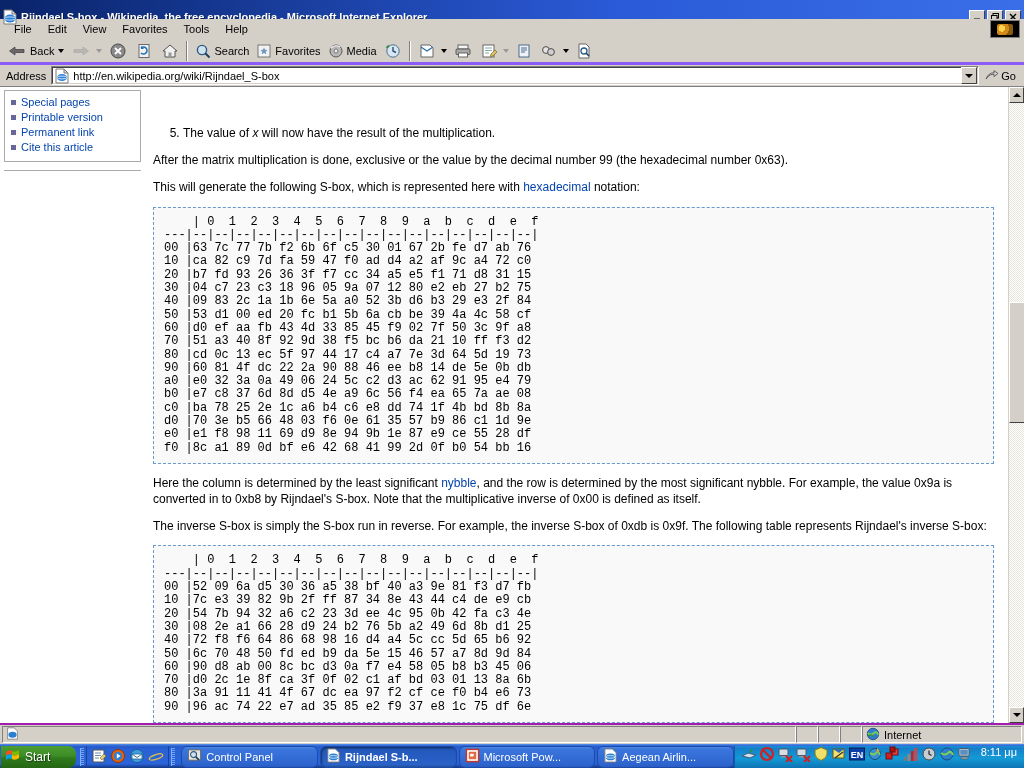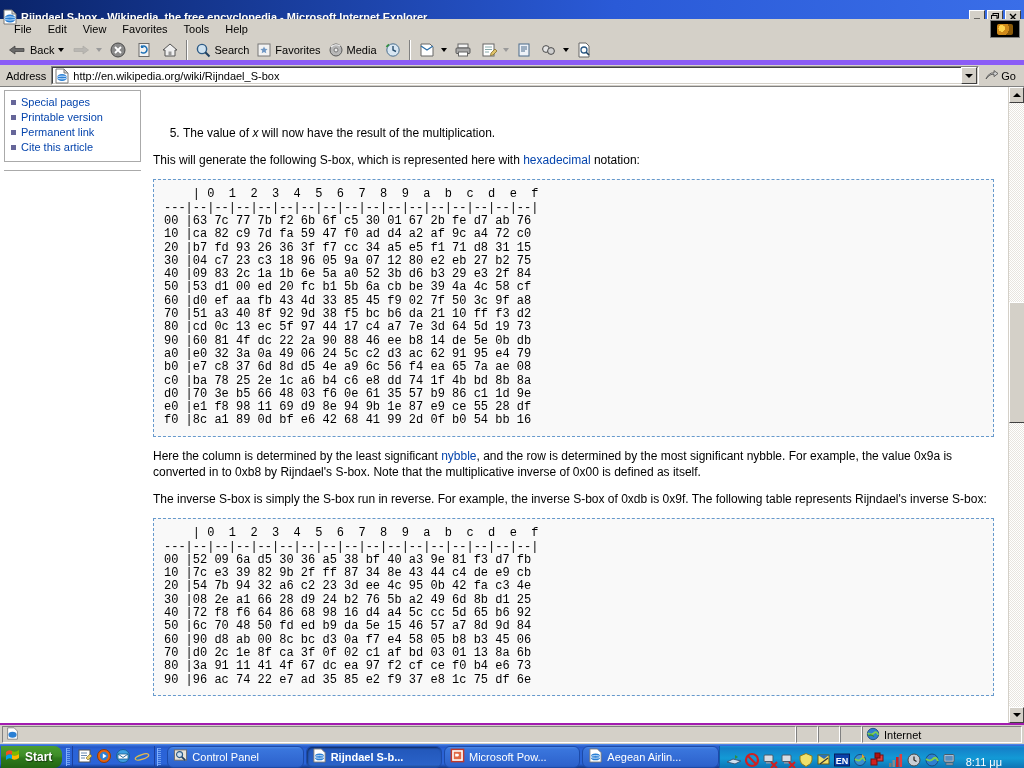--- a/index.html
+++ b/index.html
@@ -73,21 +73,21 @@
   .menu-logo::after{
     content:''; position:absolute; left:6px; top:3px; width:16px;height:11px;
     background: radial-gradient(circle at 30% 40%, #ffd34d 0 25%, #d08a1a 26% 55%, #8b5a0a 56% 100%);
     border-radius: 2px;
   }
 
   
   .toolbar {
     height: 26px; background: #d4d0c8;
     display: flex; align-items: center; padding: 0 3px;
-    border-bottom: 5px solid #8b5cf6;
+    border-bottom: 3px solid #8b5cf6;
     flex: 0 0 auto;
   }
   .tbi {
     display: flex; align-items: center; height: 22px;
     padding: 0 3px; cursor: default; gap: 2px;
   }
   .tbi .lbl { font-size: 11px; color: #000; }
   .tbi.disabled .lbl, .tbi.disabled svg { opacity: .45; }
   .tb-sep { width: 2px; height: 20px; border-left: 1px solid #808080; border-right:1px solid #fff; margin: 0 3px; }
   .arrow-dn {
@@ -207,25 +207,25 @@
   .sb-zone { width: 160px; flex:0 0 160px; gap:4px;}
 
   
   #taskbar {
     position:absolute; left:0; top:744px; width:1024px; height:24px;
     background: linear-gradient(to bottom, #3f73d8 0%, #2458c8 9%, #2a62d6 18%, #2b64d8 82%, #1d4aa8 92%, #15387f 100%);
     display:flex; align-items:center;
     border-top: 1px solid #4a85e8;
   }
   .start-btn {
-    height: 22px; margin:1px 2px 1px 1px; padding: 0 10px 0 4px;
+    height: 22px; margin:1px 2px 1px 1px; padding: 0 26px 0 4px;
     background: linear-gradient(to bottom,#4a9e31 0%,#3e8c27 45%,#2f7a1c 55%,#246613 100%);
     border-radius: 0 8px 8px 0;
     display:flex;align-items:center;gap:4px;
-    color:#fff; font-weight:bold; font-size:12px;
+    color:#fff; font-weight:normal; font-size:12px;
     text-shadow: 1px 1px 1px rgba(0,0,0,.5);
     cursor:default; flex:0 0 auto;
   }
   .ql {
     display:flex; align-items:center; gap:3px; padding: 0 4px;
     border-left: 1px solid #1b3f9c; border-right:1px solid #1b3f9c;
     height: 22px; flex: 0 0 auto;
   }
   .ql-grip, .tb-grip {
     width:4px; height:18px; flex:0 0 auto;
@@ -240,22 +240,22 @@
     display:flex; align-items:center; gap:4px; padding: 0 5px;
     color:#fff; font-size:11px; cursor:default; overflow:hidden;
   }
   .task-btn.active {
     background: linear-gradient(to bottom, #1b4ba8 0%, #2358bb 12%, #2a62c8 88%, #23539f 100%);
     font-weight:bold;
     box-shadow: inset 1px 1px 2px rgba(0,0,0,.45);
   }
   .task-btn .t-label { white-space:nowrap; overflow:hidden; text-overflow:ellipsis; }
   .tray {
-    display:flex; align-items:flex-end; gap:2px; height:22px;
-    padding: 0 20px 0 6px; flex:0 0 auto;
+    display:flex; align-items:flex-start; gap:2px; height:22px;
+    padding: 0 5px 0 6px; flex:0 0 auto;
     background: linear-gradient(to bottom,#1a8fd8 0%,#1580c8 10%,#139ad6 55%,#0e74b4 100%);
     border-left: 1px solid #0d5ba8;
   }
   .tray .clock { color:#fff; font-size:11px; margin-left:6px; margin-right:2px; }
   .tray-ico { width:16px;height:16px;flex:0 0 auto; }
 </style>
 </head>
 <body>
 
 <div id="ie-window">
@@ -448,20 +448,21 @@
         <div class="sb-divider"></div>
       </div>
 
       <div class="main-col">
         <ol class="steps" start="5">
           <li>
             <span>The value of </span><i>x</i><span> will now have the result of the multiplication.</span>
           </li>
         </ol>
 
+        <p class="p">After the matrix multiplication is done, exclusive or the value by the decimal number 99 (the hexadecimal number 0x63).</p>
 
         <p class="p">
           <span>This will generate the following S-box, which is represented here with </span><a class="wlink" href="#">hexadecimal</a><span> notation:</span>
         </p>
 
         <div class="sbox-table">    | 0  1  2  3  4  5  6  7  8  9  a  b  c  d  e  f
 ---|--|--|--|--|--|--|--|--|--|--|--|--|--|--|--|--|
 00 |63 7c 77 7b f2 6b 6f c5 30 01 67 2b fe d7 ab 76
 10 |ca 82 c9 7d fa 59 47 f0 ad d4 a2 af 9c a4 72 c0
 20 |b7 fd 93 26 36 3f f7 cc 34 a5 e5 f1 71 d8 31 15

